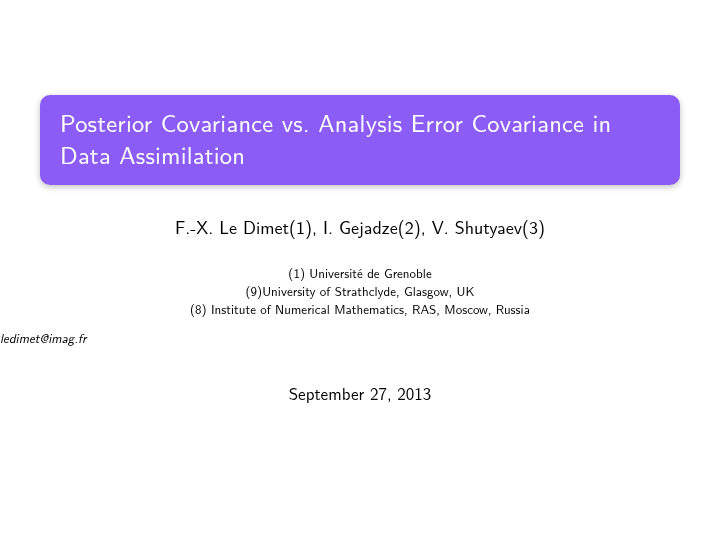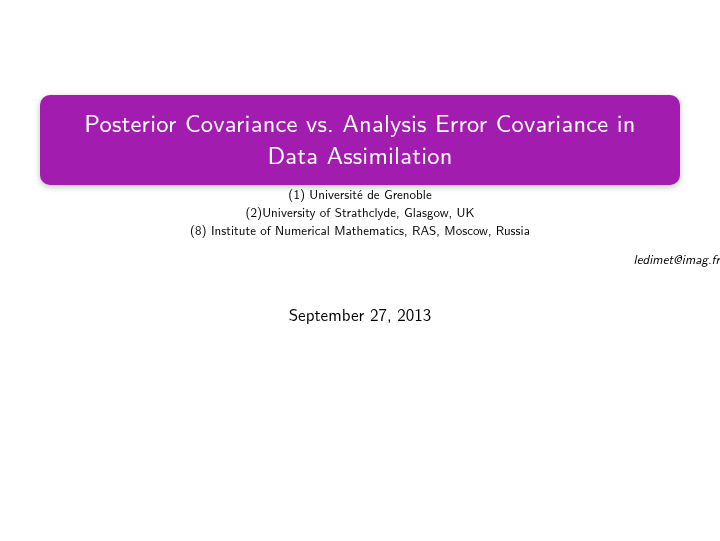--- a/index.html
+++ b/index.html
@@ -13,48 +13,48 @@
     position: relative;
   }
   .slide {
     width: 720px;
     height: 541px;
     position: relative;
     background: #fff;
   }
   .title-block {
     margin: 95px 40px 0 40px;
-    background: #a21caf;
+    background: #8b5cf6;
     border-radius: 10px;
     box-shadow: 0 2px 6px rgba(0,0,0,0.25);
     padding: 12px 20px 14px 20px;
-    text-align: center;
   }
   .title-block .title-text {
     color: #fff;
     font-size: 24.5px;
     font-weight: 300;
     line-height: 1.3;
     letter-spacing: 0.2px;
   }
   .authors {
     text-align: center;
     margin-top: 28px;
     font-size: 18px;
     color: #000;
     font-weight: 400;
   }
   .affils {
     text-align: center;
+    margin-top: 24px;
     font-size: 13px;
     line-height: 1.4;
     color: #000;
   }
   .email {
-    text-align: right;
+    text-align: left;
     margin-top: 10px;
     font-size: 13px;
     font-style: italic;
     color: #000;
   }
   .date {
     text-align: center;
     margin-top: 33px;
     font-size: 17px;
     color: #000;
@@ -65,24 +65,25 @@
 
 <div class="slide">
 
   <div class="title-block">
     <div class="title-text">
       <span>Posterior Covariance vs. Analysis Error Covariance in</span><br>
       <span>Data Assimilation</span>
     </div>
   </div>
 
+  <div class="authors">F.-X. Le Dimet(1), I. Gejadze(2), V. Shutyaev(3)</div>
 
   <div class="affils">
     <div>(1) Université de Grenoble</div>
-    <div>(2)University of Strathclyde, Glasgow, UK</div>
+    <div>(9)University of Strathclyde, Glasgow, UK</div>
     <div>(8) Institute of Numerical Mathematics, RAS, Moscow, Russia</div>
   </div>
 
   <div class="email">ledimet@imag.fr</div>
 
   <div class="date">September 27, 2013</div>
 
 </div>
 
 </body></html>

